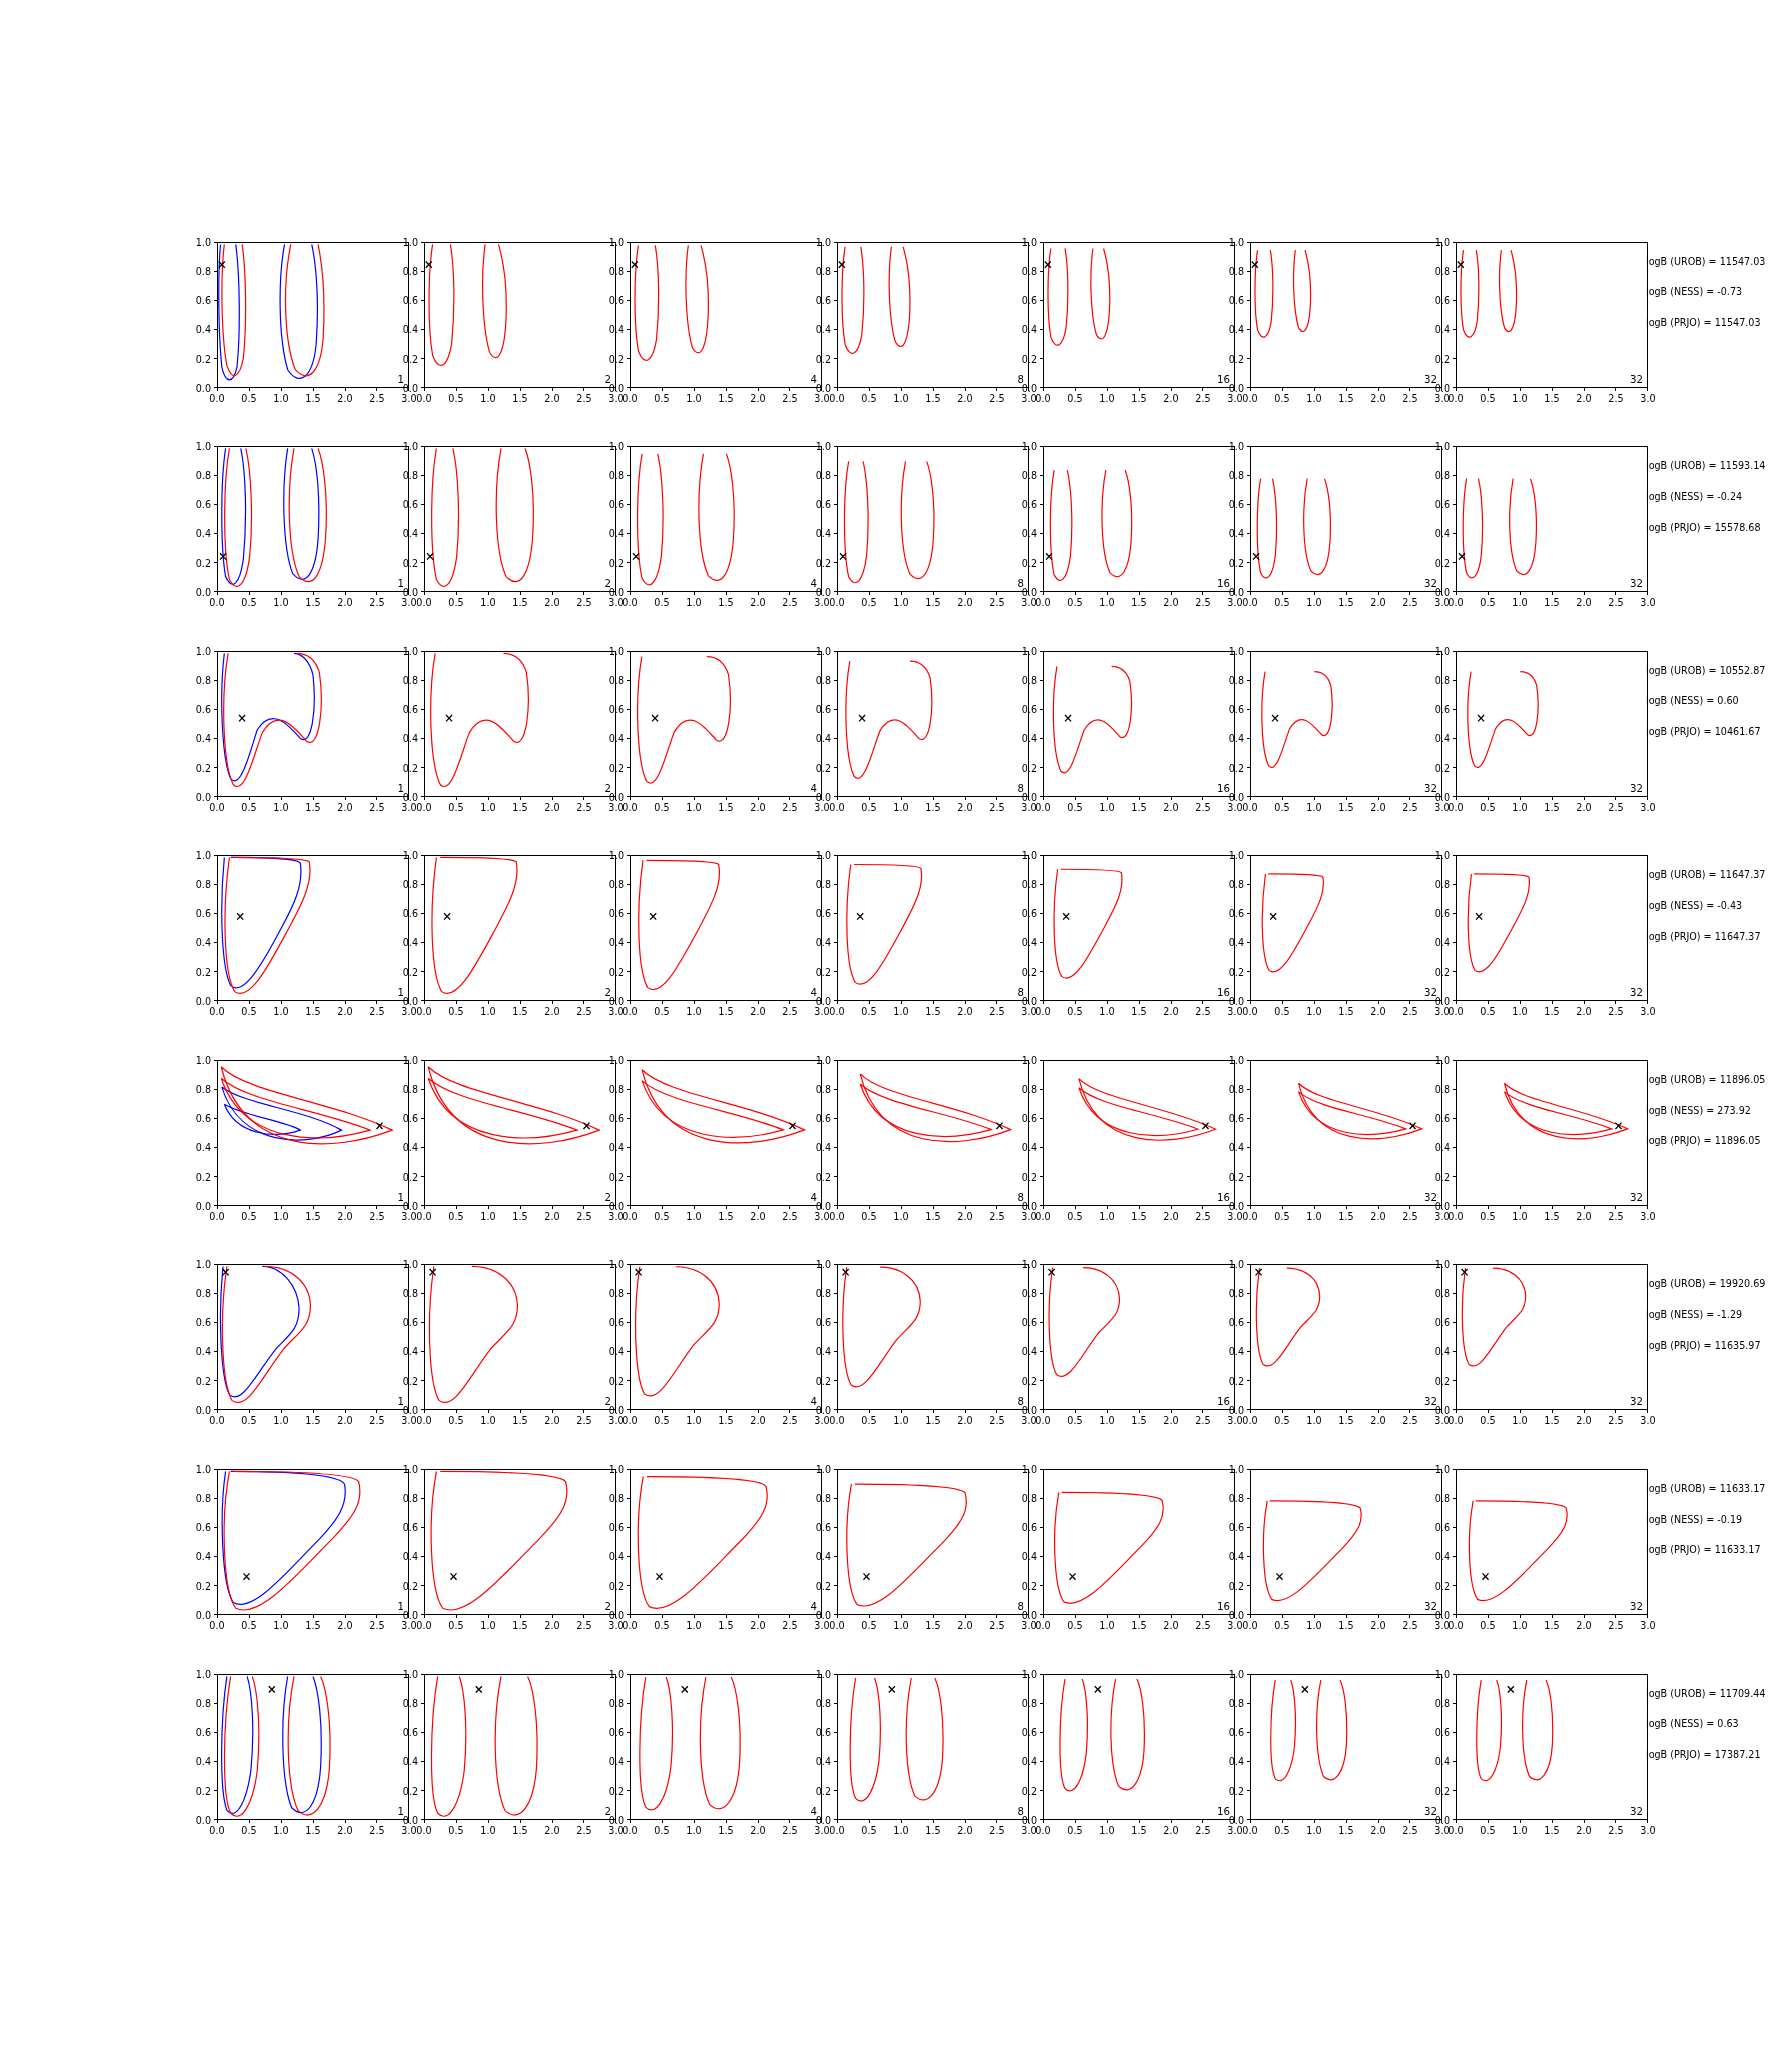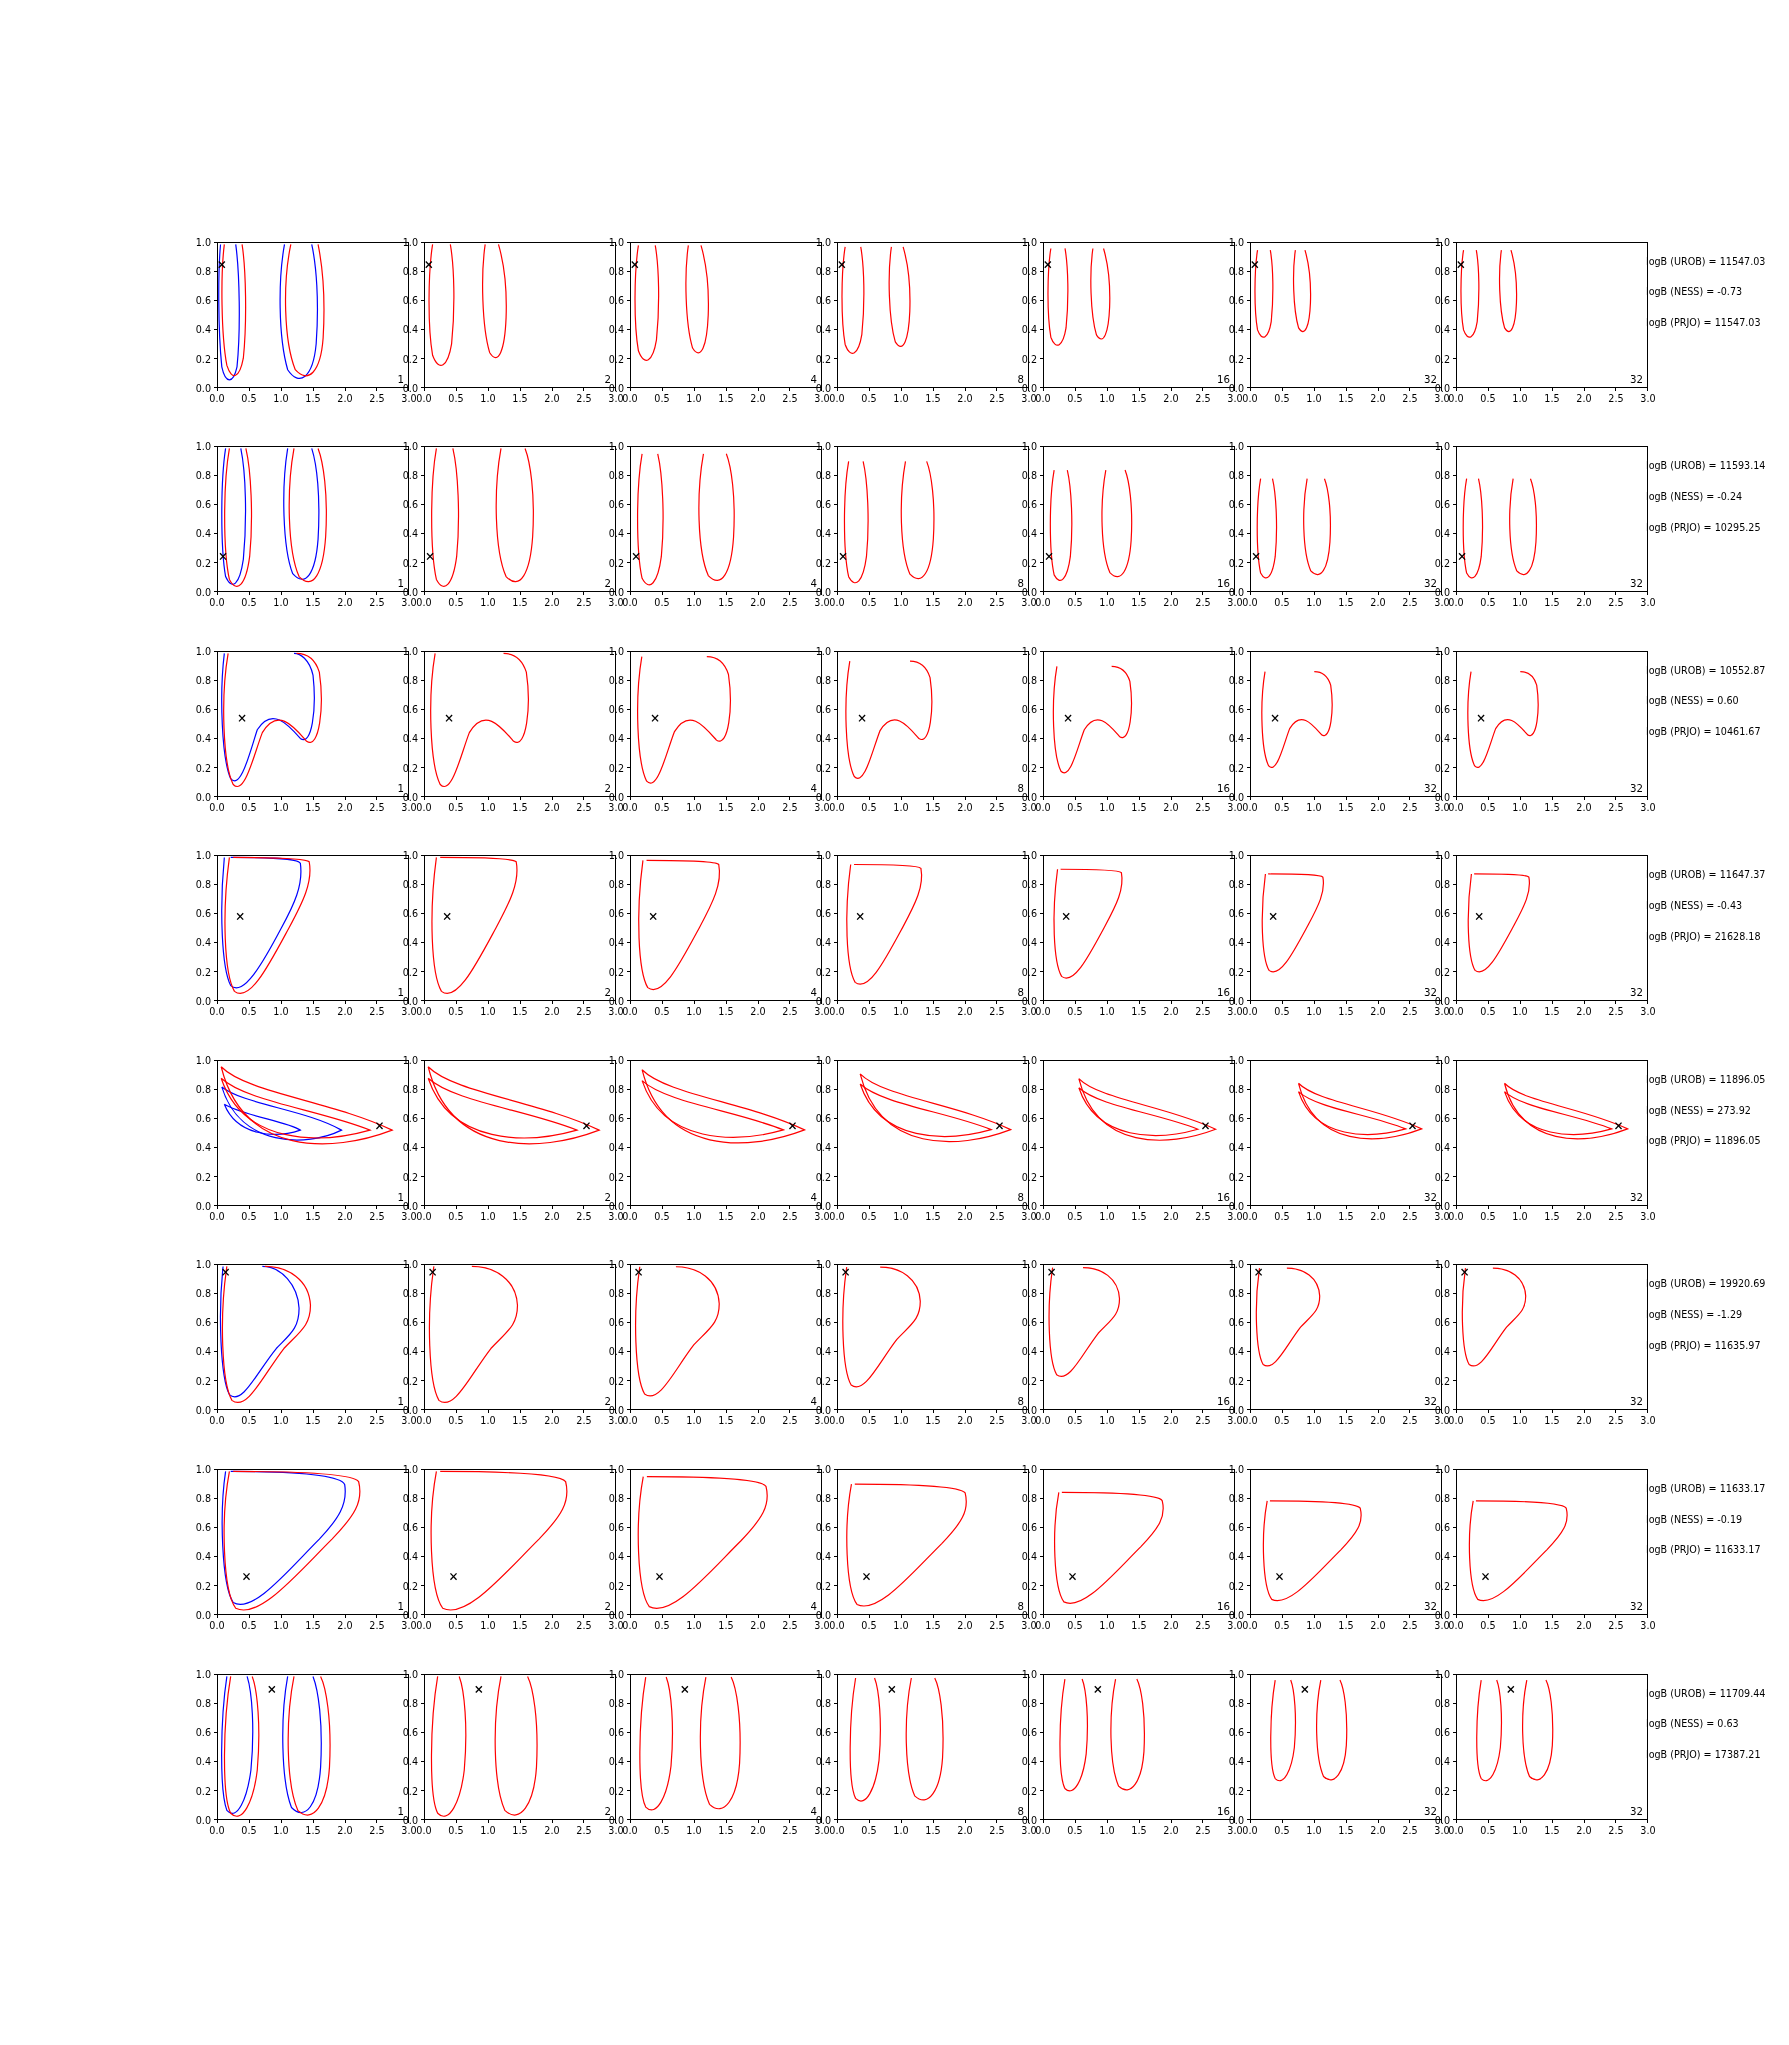--- a/index.html
+++ b/index.html
@@ -569,21 +569,21 @@
         <div class="tick-label yt" style="left: -38px; top: 87px; width: 32px;">0.4</div>
         <div class="tickmark" style="left: -3.2px; top: 58px; width: 3.2px; height: 0.6px;"></div>
         <div class="tick-label yt" style="left: -38px; top: 58px; width: 32px;">0.6</div>
         <div class="tickmark" style="left: -3.2px; top: 29px; width: 3.2px; height: 0.6px;"></div>
         <div class="tick-label yt" style="left: -38px; top: 29px; width: 32px;">0.8</div>
         <div class="tickmark" style="left: -3.2px; top: -0.3px; width: 3.2px; height: 0.6px;"></div>
         <div class="tick-label yt" style="left: -38px; top: 0px; width: 32px;">1.0</div>
       </div>
       <div class="legend" style="left: 1646px; top: 460px;">logB (UROB) = 11593.14</div>
       <div class="legend" style="left: 1646px; top: 491px;">logB (NESS) = -0.24</div>
-      <div class="legend" style="left: 1646px; top: 522px;">logB (PRJO) = 10295.25</div>
+      <div class="legend" style="left: 1646px; top: 522px;">logB (PRJO) = 15578.68</div>
       <div class="cell" style="left: 217px; top: 651px; width: 192px; height: 146px;">
         <div class="panel" style="width: 192px; height: 146px;">
           <svg viewBox="0 0 100 100" preserveAspectRatio="none">
             <path d="M 3.33 1.00 C 0.67 30.00 2.00 74.00 6.67 88.00 C 12.00 96.00 16.67 70.00 20.67 54.00 C 28.33 38.00 36.67 50.00 43.33 60.00 C 49.33 66.00 52.00 40.00 50.00 16.00 C 48.00 5.00 43.33 1.00 40.00 1.00" fill="none" stroke="#0000ff" stroke-width="1.2" vector-effect="non-scaling-stroke"></path>
             <path d="M 5.33 1.00 C 1.33 32.00 2.67 78.00 8.00 92.00 C 14.00 100.00 18.67 72.00 23.33 56.00 C 31.67 38.00 40.00 52.00 46.67 62.00 C 53.33 68.00 56.00 38.00 53.33 14.00 C 50.67 3.00 45.33 1.00 41.33 1.00" fill="none" stroke="#ff0000" stroke-width="1.2" vector-effect="non-scaling-stroke"></path>
             <g>
               <line x1="11.066666666666668" y1="43.8" x2="14.266666666666667" y2="48.2" stroke="#000000" stroke-width="1.3" vector-effect="non-scaling-stroke"></line>
               <line x1="11.066666666666668" y1="48.2" x2="14.266666666666667" y2="43.8" stroke="#000000" stroke-width="1.3" vector-effect="non-scaling-stroke"></line>
             </g>
           </svg>
@@ -1109,21 +1109,21 @@
         <div class="tick-label yt" style="left: -38px; top: 87px; width: 32px;">0.4</div>
         <div class="tickmark" style="left: -3.2px; top: 58px; width: 3.2px; height: 0.6px;"></div>
         <div class="tick-label yt" style="left: -38px; top: 58px; width: 32px;">0.6</div>
         <div class="tickmark" style="left: -3.2px; top: 29px; width: 3.2px; height: 0.6px;"></div>
         <div class="tick-label yt" style="left: -38px; top: 29px; width: 32px;">0.8</div>
         <div class="tickmark" style="left: -3.2px; top: -0.3px; width: 3.2px; height: 0.6px;"></div>
         <div class="tick-label yt" style="left: -38px; top: 0px; width: 32px;">1.0</div>
       </div>
       <div class="legend" style="left: 1646px; top: 869px;">logB (UROB) = 11647.37</div>
       <div class="legend" style="left: 1646px; top: 900px;">logB (NESS) = -0.43</div>
-      <div class="legend" style="left: 1646px; top: 931px;">logB (PRJO) = 21628.18</div>
+      <div class="legend" style="left: 1646px; top: 931px;">logB (PRJO) = 11647.37</div>
       <div class="cell" style="left: 217px; top: 1060px; width: 192px; height: 146px;">
         <div class="panel" style="width: 192px; height: 146px;">
           <svg viewBox="0 0 100 100" preserveAspectRatio="none">
             <path d="M 3.33 30.00 C 10.00 52.00 30.00 54.00 43.33 48.00 C 36.67 42.00 13.33 38.00 3.33 30.00" fill="none" stroke="#0000ff" stroke-width="1.2" vector-effect="non-scaling-stroke"></path>
             <path d="M 2.00 18.00 C 11.67 60.00 46.67 60.00 65.00 48.00 C 46.67 34.00 13.33 30.00 2.00 18.00" fill="none" stroke="#0000ff" stroke-width="1.2" vector-effect="non-scaling-stroke"></path>
             <path d="M 1.67 4.00 C 13.33 66.00 60.00 64.00 91.67 48.00 C 60.00 28.00 15.00 22.00 1.67 4.00" fill="none" stroke="#ff0000" stroke-width="1.2" vector-effect="non-scaling-stroke"></path>
             <path d="M 1.67 12.00 C 13.33 58.00 53.33 58.00 80.00 48.00 C 53.33 34.00 15.00 28.00 1.67 12.00" fill="none" stroke="#ff0000" stroke-width="1.2" vector-effect="non-scaling-stroke"></path>
             <g>
               <line x1="83.4" y1="42.79999999999999" x2="86.6" y2="47.199999999999996" stroke="#000000" stroke-width="1.3" vector-effect="non-scaling-stroke"></line>
               <line x1="83.4" y1="47.199999999999996" x2="86.6" y2="42.79999999999999" stroke="#000000" stroke-width="1.3" vector-effect="non-scaling-stroke"></line>

